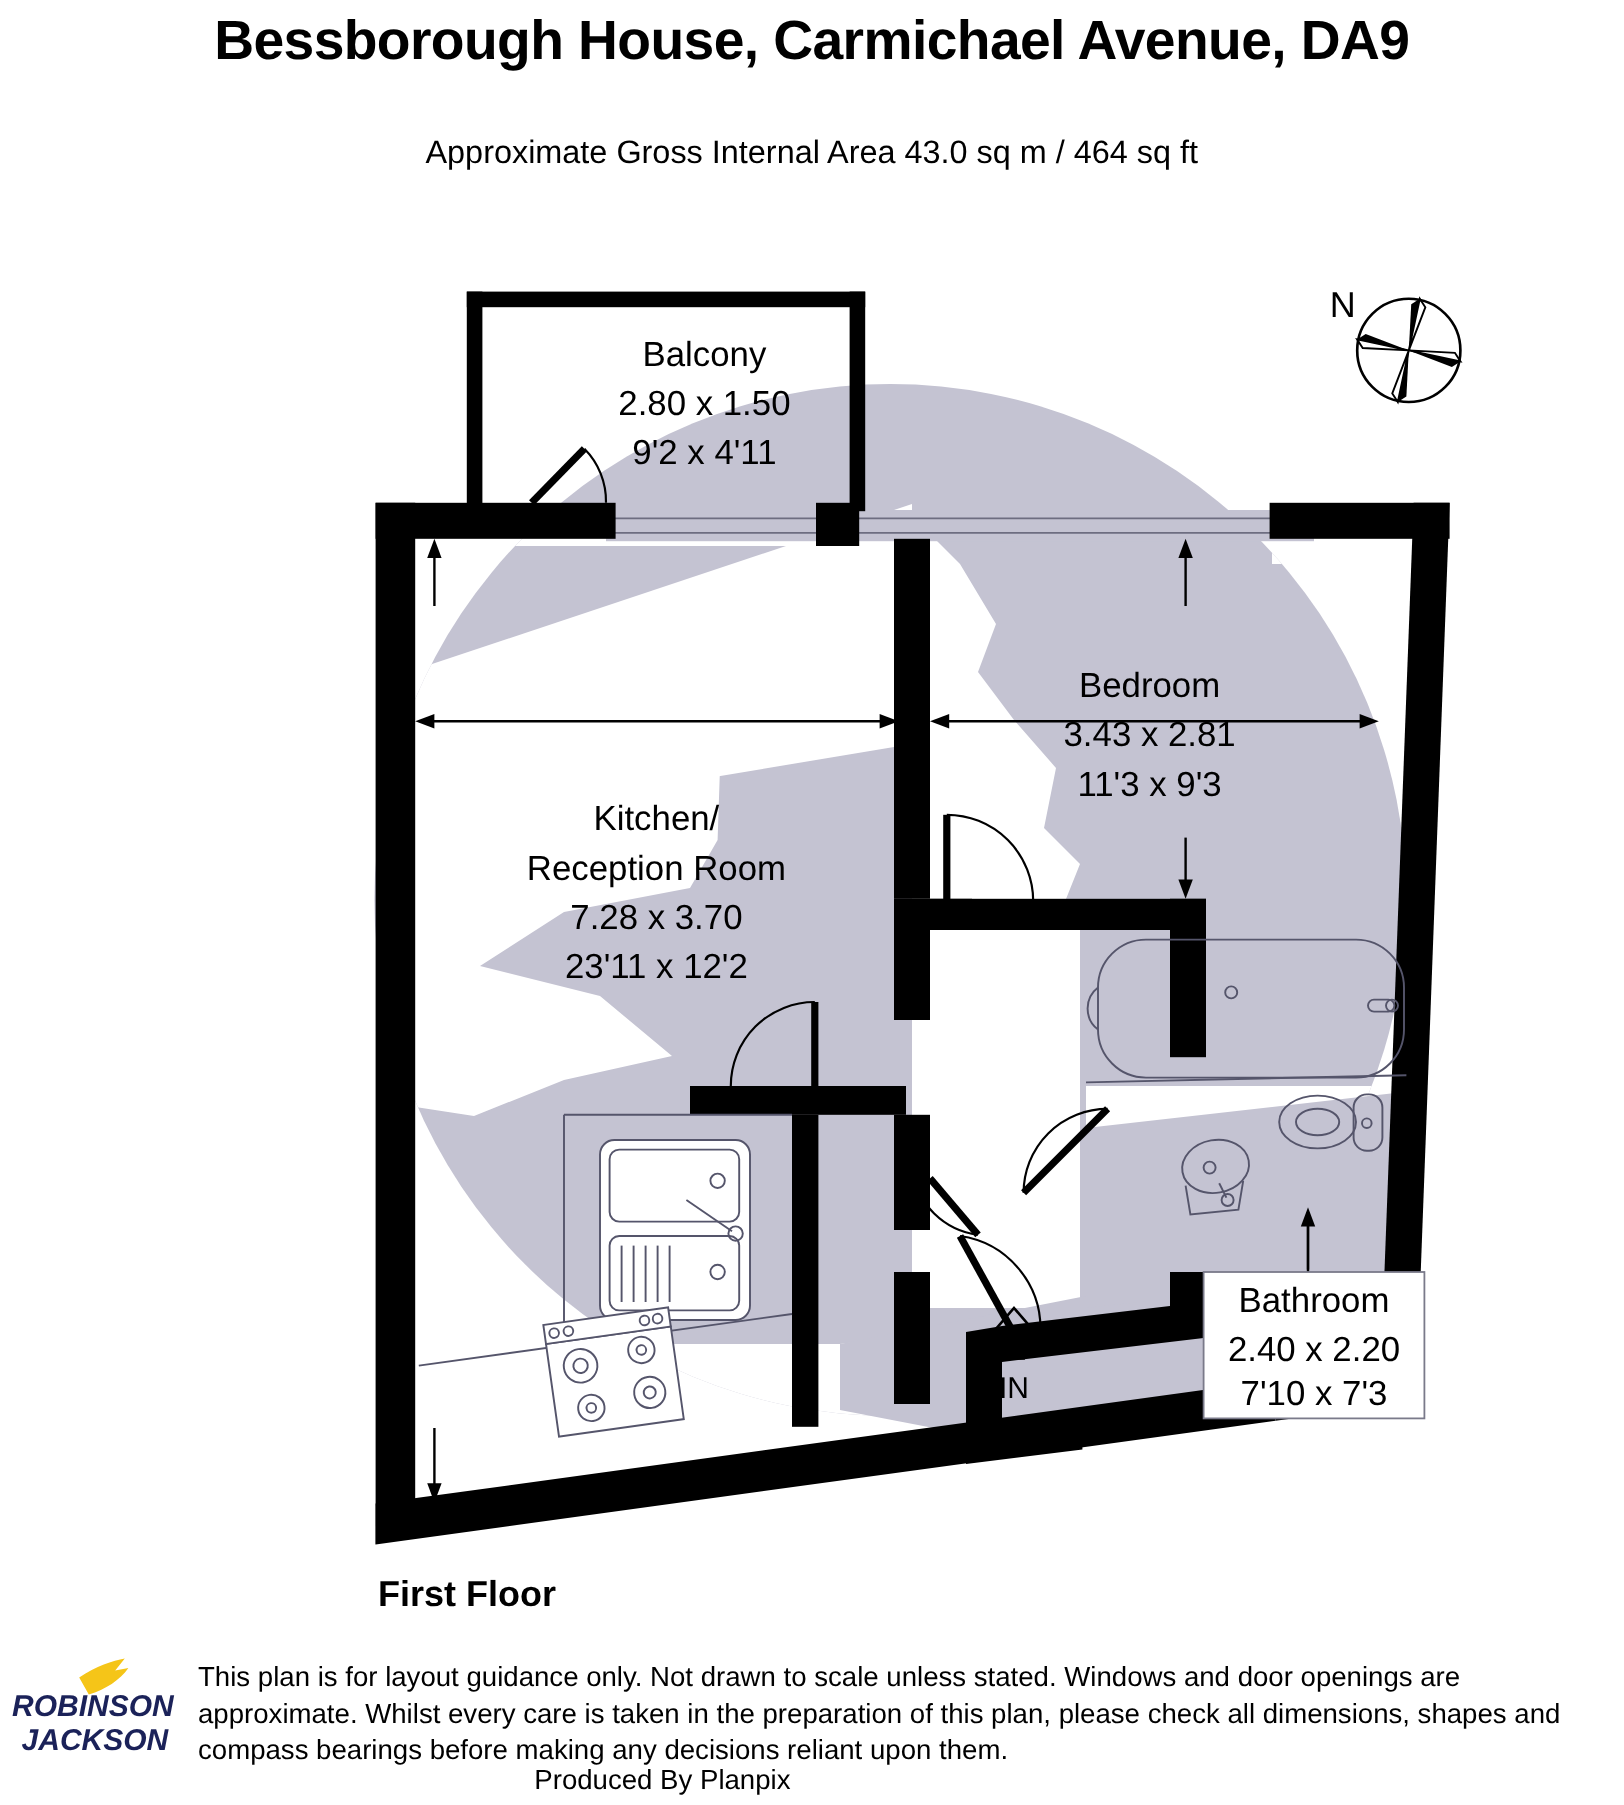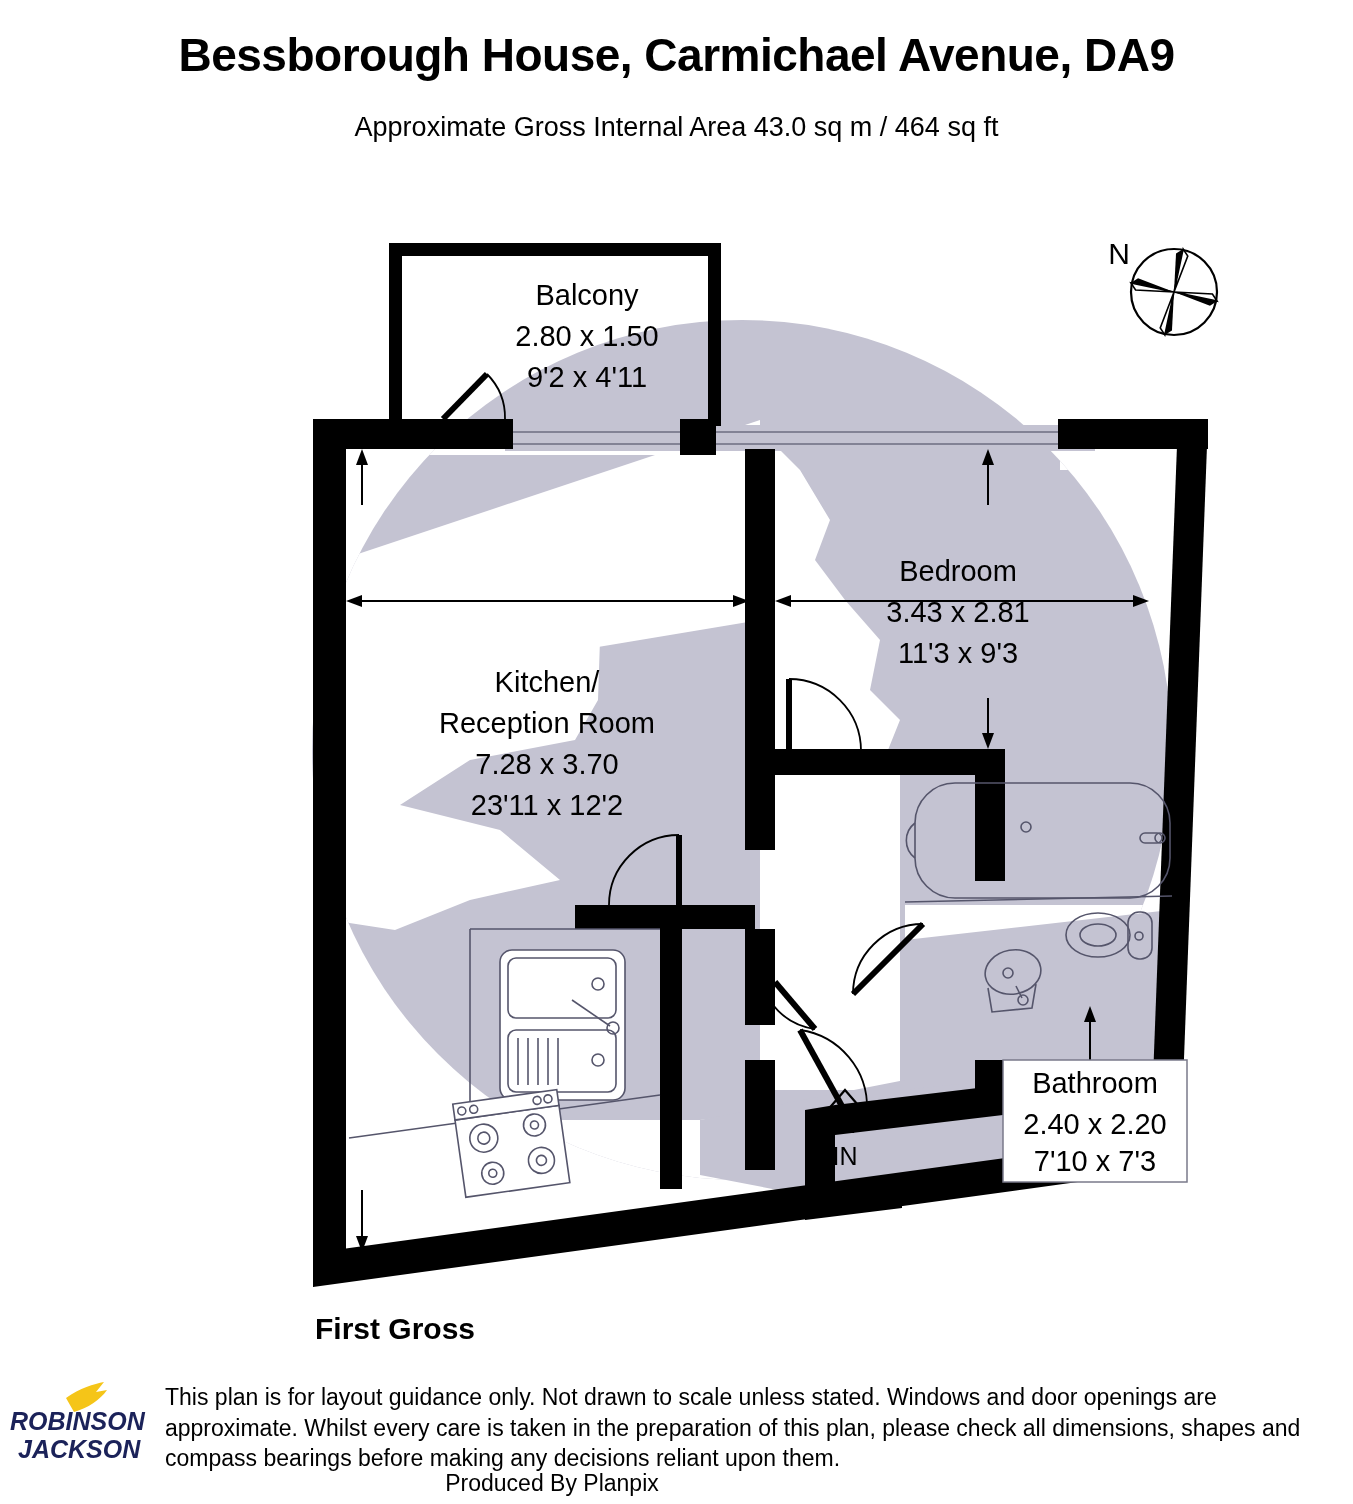--- a/index.html
+++ b/index.html
@@ -22,21 +22,20 @@
   #plan-title {
     position: absolute;
     top: 6px;
     left: 0;
     width: 1353px;
     text-align: center;
     font-size: 46px;
     font-weight: bold;
     letter-spacing: -0.5px;
     white-space: nowrap;
-    margin-top: 22px;
   }
   #plan-area {
     position: absolute;
     top: 112px;
     left: 0;
     width: 1353px;
     text-align: center;
     font-size: 27px;
     font-weight: normal;
   }
@@ -375,21 +374,21 @@
         <polygon points="0,0 38,6 44,0" fill="#000"></polygon>
         <polygon points="0,0 6,38 0,44" fill="#000"></polygon>
         <polygon points="0,0 -6,38 0,44" fill="none" stroke="#000" stroke-width="1.6"></polygon>
         <polygon points="0,0 -38,6 -44,0" fill="none" stroke="#000" stroke-width="1.6"></polygon>
         <polygon points="0,0 -38,-6 -44,0" fill="#000"></polygon>
       </g>
     </g>
 
   </svg>
 
-  <div id="floor-label">First Gross</div>
+  <div id="floor-label">First Floor</div>
 
   <svg id="logo" viewBox="0 0 140 95">
     <path d="M58,22 C72,12 86,8 96,6 L88,16 L99,14 C92,24 80,32 66,36 Z" fill="#f5c518"></path>
     <text class="logo-text" x="2" y="54" font-size="25">ROBINSON</text>
     <text class="logo-text" x="10" y="82" font-size="25">JACKSON</text>
   </svg>
 
   <div id="disclaimer">This plan is for layout guidance only. Not drawn to scale unless stated. Windows and door openings are approximate. Whilst every care is taken in the preparation of this plan, please check all dimensions, shapes and compass bearings before making any decisions reliant upon them.</div>
   <div id="producer">Produced By Planpix</div>
 

